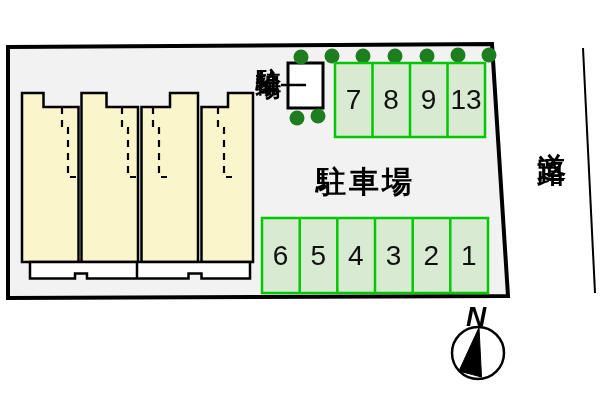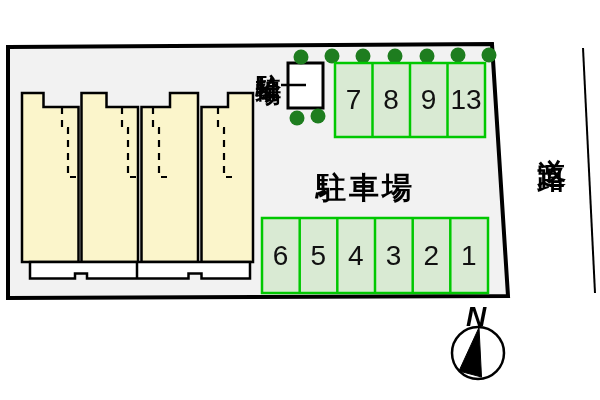--- a/index.html
+++ b/index.html
@@ -2,21 +2,21 @@
 <html><head>
 <meta charset="utf-8">
 <style>
   html,body{margin:0;padding:0;background:#ffffff;}
   #stage{
     position:relative;width:600px;height:400px;overflow:hidden;
     background:#ffffff;
     font-family:"Liberation Sans","DejaVu Sans",sans-serif;
   }
   #plan-svg{position:absolute;left:0;top:0;}
-  .lbl{position:absolute;color:#000;margin-top:6px;}
+  .lbl{position:absolute;color:#000;}
   .v-lbl{
     writing-mode:vertical-rl;text-orientation:upright;
     font-weight:bold;letter-spacing:4px;
   }
   .bike-lbl{left:256px;top:47px;font-size:25px;line-height:1;}
   .road-lbl{left:532px;top:130px;font-size:29px;letter-spacing:5px;}
   .lot-lbl{left:316px;top:162px;font-size:30px;font-weight:bold;letter-spacing:3px;}
   .num{
     position:absolute;display:flex;align-items:center;justify-content:center;
     font-size:28px;color:#111;width:37px;height:74px;

